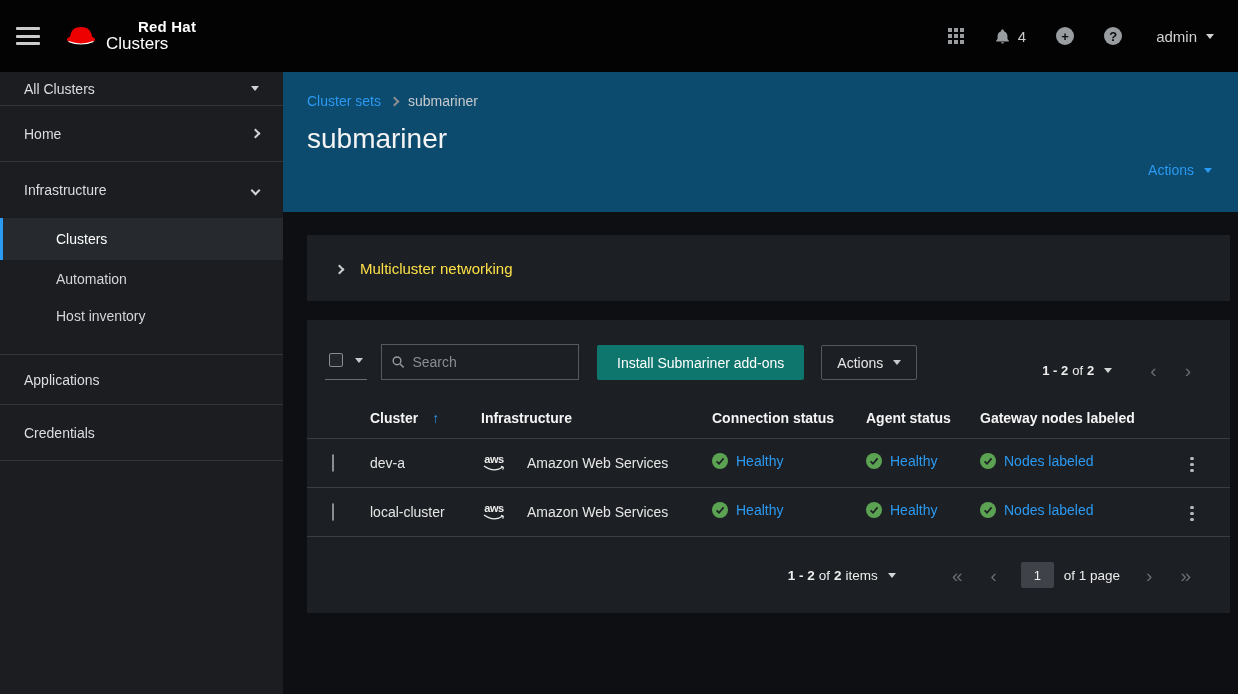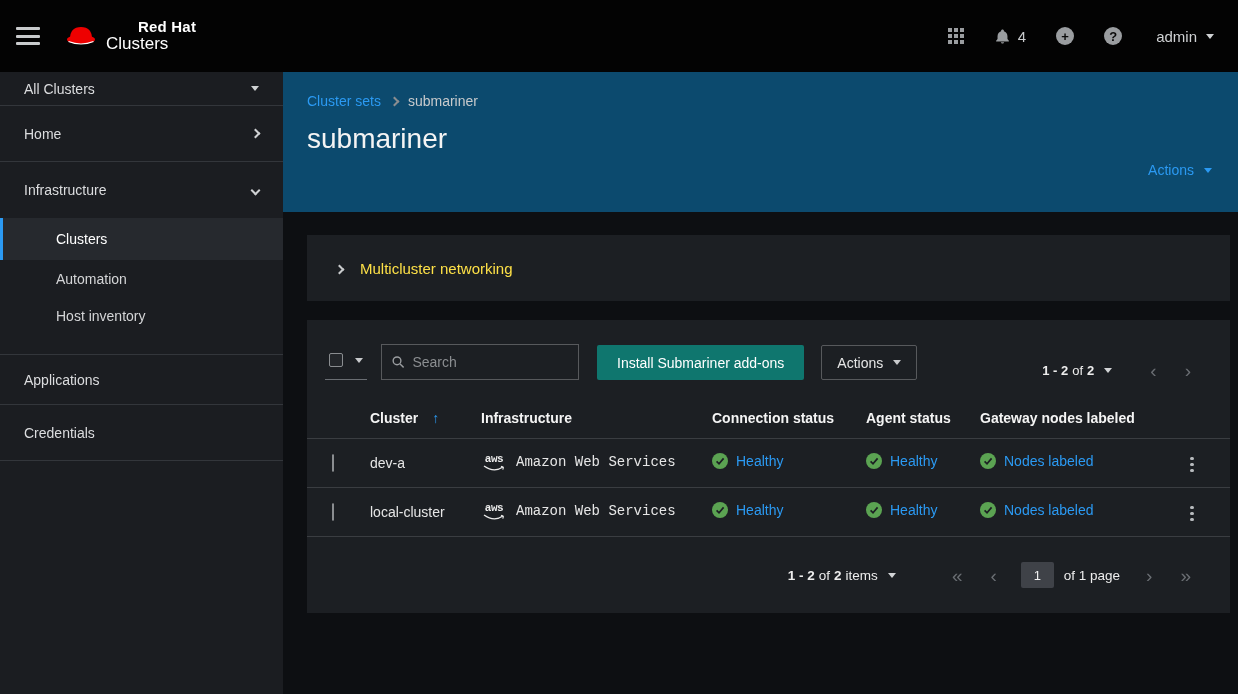--- a/index.html
+++ b/index.html
@@ -84,21 +84,21 @@
   table.data th, table.data td { text-align: left; font-size: 14px; padding: 0; }
   table.data thead tr { height: 40px; }
   table.data tbody tr { height: 49px; border-top: 1px solid #3a3d41; }
   table.data th { color: #f4f4f4; font-weight: 700; }
   th.sorted-col { color: #2b9af3; cursor: pointer; }
   .sort-arrow { color: #2b9af3; font-size: 14px; margin-left: 14px; }
   .cell-check { padding-left: 25px !important; }
   .status { display: inline-flex; align-items: center; gap: 8px; }
   .status a { color: #2b9af3; text-decoration: none; cursor: pointer; }
   .check-icon { width: 16px; height: 16px; flex: none; display: block; }
-  .infra-cell { display: flex; gap: 9px; color: #e6e6e6; font-family: Liberation Mono, monospace; }
+  .infra-cell { display: flex; align-items: center; gap: 20px; color: #e6e6e6; }
   .aws-logo { display: flex; flex-direction: column; align-items: center; line-height: 1; width: 26px; }
   .aws-text { font-size: 11px; font-weight: 700; color: #ececec; letter-spacing: -.5px; }
   .kebab { display: inline-flex; flex-direction: column; gap: 2.5px; padding: 6px 8px; cursor: pointer; }
   .kebab i { width: 3.5px; height: 3.5px; border-radius: 50%; background: #b8bbbe; }
 
   .pagination-bottom { height: 76px; display: flex; align-items: center; justify-content: flex-end; padding-right: 25px; }
   .pagination-bottom .pg-summary { font-size: 13.5px; }
   .pg-controls { display: flex; align-items: center; margin-left: 42px; }
   .pg-page-input { width: 33px; height: 26px; background: #3f4248; border: 0; color: #f0f0f0; text-align: center; font-size: 13px; border-radius: 2px; margin: 0 10px; font-family: inherit; }
   .pg-of-page { font-size: 13.5px; color: #ededed; margin-right: 12px; white-space: nowrap; }

